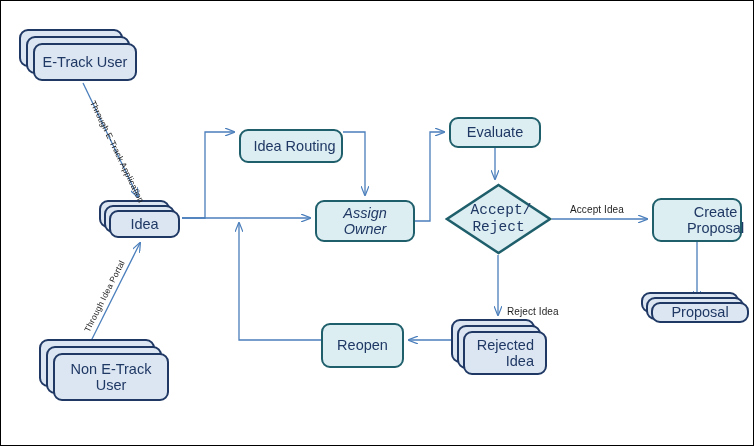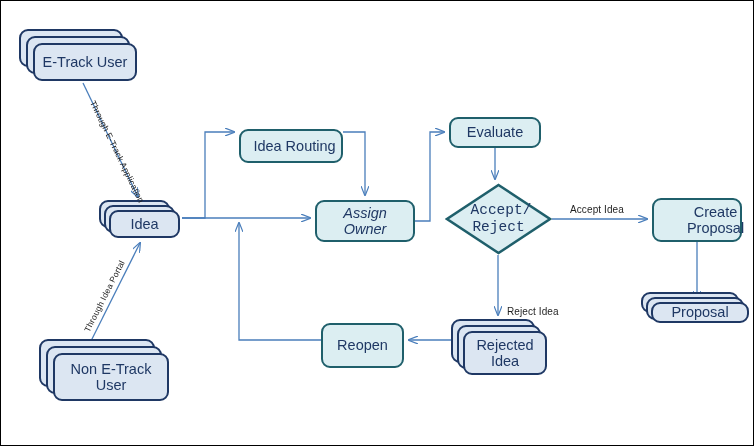--- a/index.html
+++ b/index.html
@@ -181,21 +181,21 @@
     <span style="display:block; max-width:66px;margin-left:37px;">Create Proposal</span>
   </div>
 
   <div class="node stack" style="left:640px; top:291px; width:108px; height:31px;">
     <span class="layer" style="left:0; top:0; width:98px; height:21px;"></span>
     <span class="layer" style="left:5px; top:5px; width:98px; height:23px;"></span>
     <span class="layer" style="left:10px; top:10px; width:98px; height:21px;"></span>
     <span class="label" style="margin-left:10px; margin-top:10px;">Proposal</span>
   </div>
 
-  <div class="node stack" style="left:450px; top:318px; width:96px; height:56px;">
+  <div class="node stack" style="left:450px; top:318px; width:96px; height:56px;text-align:right;">
     <span class="layer" style="left:0; top:0; width:84px; height:44px;"></span>
     <span class="layer" style="left:6px; top:6px; width:84px; height:44px;"></span>
     <span class="layer" style="left:12px; top:12px; width:84px; height:44px;"></span>
     <span class="label" style="margin-left:12px; margin-top:12px; max-width:70px;">Rejected Idea</span>
   </div>
 
   <div class="node proc" style="left:320px; top:322px; width:83px; height:45px;">
     <span>Reopen</span>
   </div>
 

